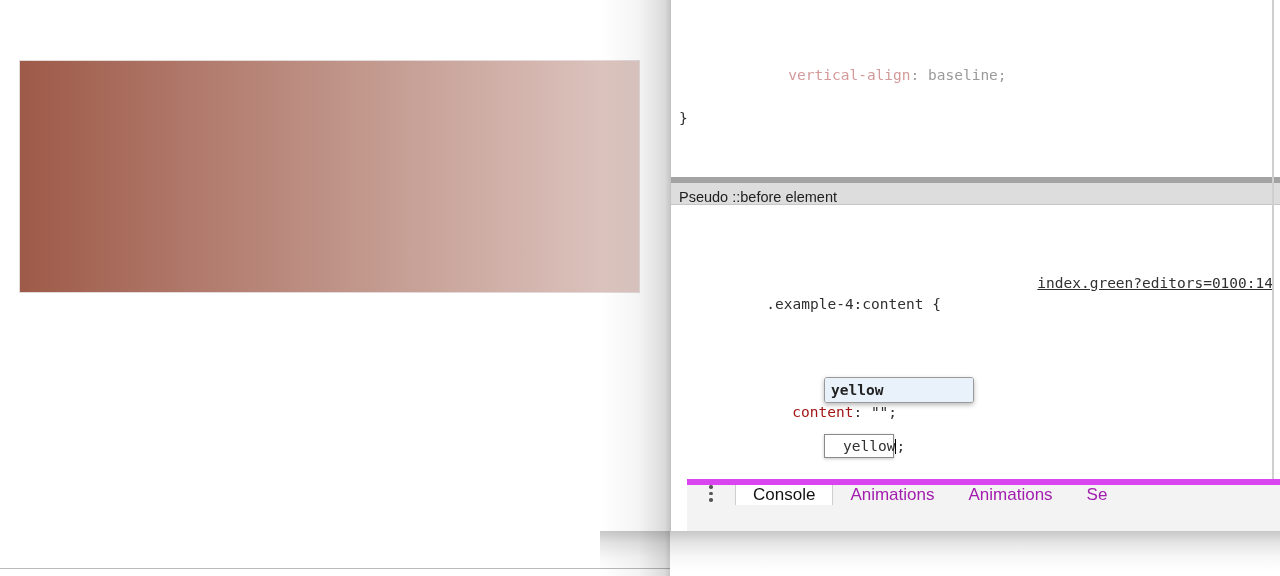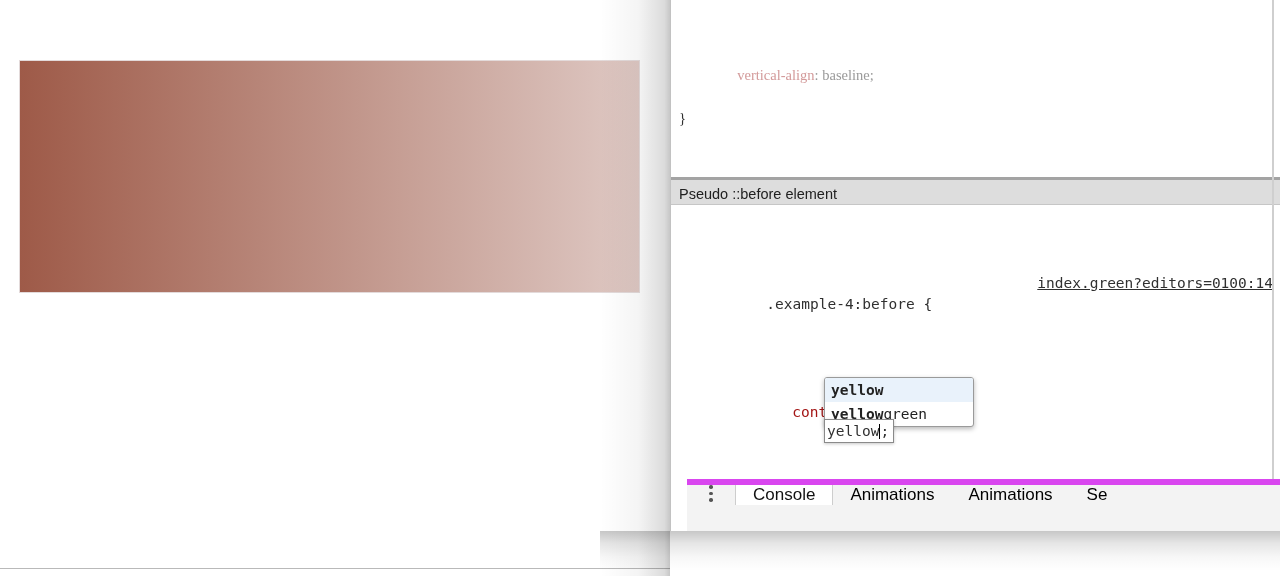--- a/index.html
+++ b/index.html
@@ -106,21 +106,21 @@
   .line { height: 21.6px; position: relative; }
 
   .prop      { color: #a31515; }
   .prop-dim  { color: #d39a9a; }
   .val       { color: #303030; }
   .val-dim   { color: #9a9a9a; }
   .punct     { color: #303030; }
 
   .section-header {
     background: #dddddd;
-    border-top: 3px solid #a3a3a3;
+    border-top: 6px solid #a3a3a3;
     border-bottom: 1px solid #c6c6c6;
     font-family: "Liberation Sans", sans-serif;
     font-size: 14.5px;
     color: #202020;
     height: 28px;
     line-height: 28px;
     padding-left: 8px;
     box-sizing: border-box;
   }
 
@@ -168,32 +168,32 @@
     color: #222;
     white-space: nowrap;
     cursor: pointer;
   }
   .ac-item.selected { background: #e9f2fb; }
   .ac-pref { font-weight: bold; }
 
   #inline-editor {
     position: absolute;
     left: 153px;
-    top: 419px;
+    top: 434px;
     width: 70px;
     height: 24px;
     background: #ffffff;
     border: 1px solid #8a8a8a;
     box-shadow: 0 1px 3px rgba(0,0,0,0.22);
     box-sizing: border-box;
     font-family: "DejaVu Sans Mono", "Liberation Mono", monospace;
     font-size: 14.5px;
     line-height: 22px;
     color: #303030;
-    padding-left: 2px;
+    padding-left: 18px;
     z-index: 41;
     white-space: nowrap;
   }
   .caret {
     display: inline-block;
     width: 1px;
     height: 15px;
     background: #000;
     vertical-align: -3px;
   }
@@ -226,21 +226,21 @@
   .dots i {
     display: block;
     width: 3.5px;
     height: 3.5px;
     border-radius: 50%;
     background: #555;
   }
   .drawer-tab {
     font-family: "Liberation Sans", sans-serif;
     font-size: 17px;
-    color: #000000;
+    color: #a21caf;
     display: flex;
     align-items: center;
     padding: 0 17px;
     cursor: pointer;
     white-space: nowrap;
   }
   .drawer-tab.active {
     background: #ffffff;
     border-left: 1px solid #cdcdcd;
     border-right: 1px solid #cdcdcd;
@@ -254,35 +254,35 @@
 
   <div id="page-area">
     <div id="gradient-box" style="background: linear-gradient(to right, rgb(158, 90, 72), rgb(223, 201, 196));"></div>
     <div id="page-bottom-rule"></div>
   </div>
 
   <div id="devtools">
 
     <div id="styles-pane">
 
-      <div class="code rule-body" style="padding-top:0;font-family:Liberation Serif, serif;">
+      <div class="code rule-body" style="padding-top:0;">
         <div class="line" style="padding-left:22px;">
           <span class="prop-dim">vertical-align</span><span class="punct" style="color:#9a9a9a;">: </span><span class="val-dim">baseline;</span>
         </div>
         <div class="line"><span class="punct">}</span></div>
       </div>
 
       <div class="section-header" style="margin-top:4px;">
         <span>Pseudo ::before element</span>
       </div>
 
       <div class="code rule-body" style="padding-top:3px;">
 
         <div class="line">
-          <span class="punct">.example-4:before {</span>
+          <span class="punct">.example-4:content {</span>
           <span class="source-link">index.green?editors=0100:14</span>
         </div>
 
         
         <div class="line" style="padding-left:26px;">
           <span class="prop">content</span><span class="punct">: </span><span class="val">"";</span>
         </div>
         
         <div class="line" style="padding-left:26px;">
           
@@ -306,21 +306,20 @@
         
         
 
         
       </div>
 
       <div id="styles-scrollbar"></div>
 
       <div id="autocomplete">
         <div class="ac-item selected"><span class="ac-pref">yellow</span><span></span></div>
-        <div class="ac-item"><span class="ac-pref">yellow</span><span>green</span></div>
       </div>
 
       <div id="inline-editor"><span>yellow</span><span class="caret"></span><span>;</span></div>
 
     </div>
 
     <div id="drawer-tabs">
       <div id="more-btn">
         <span class="dots">
             <i></i>

